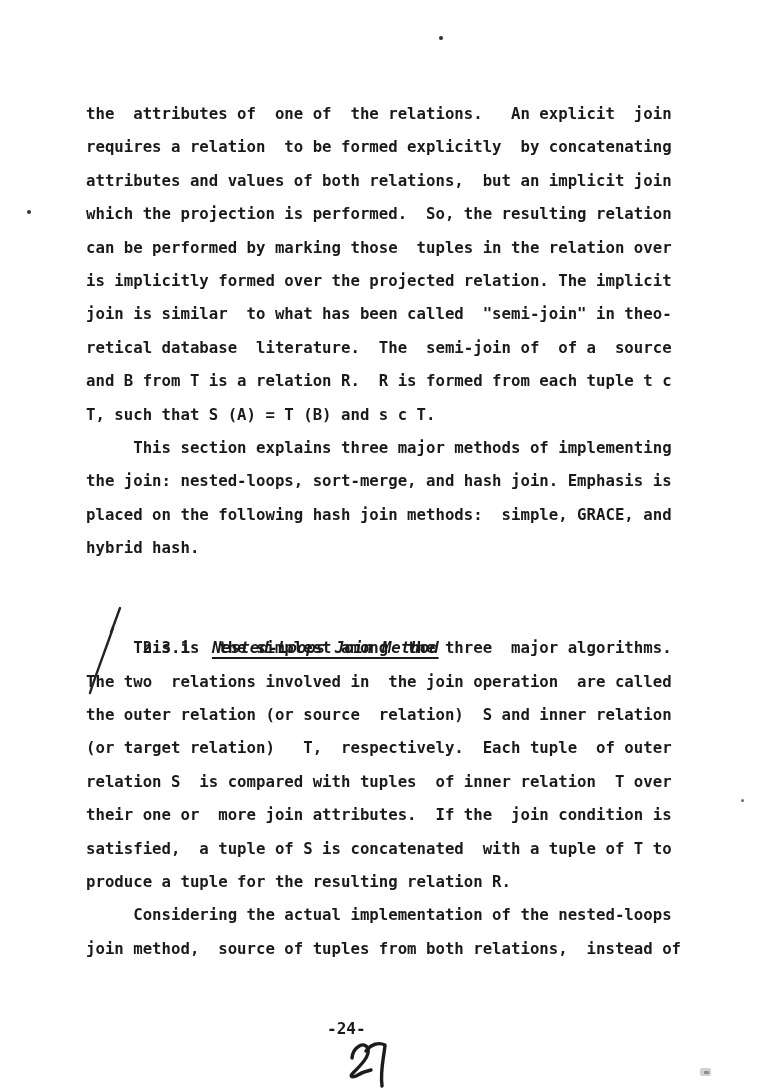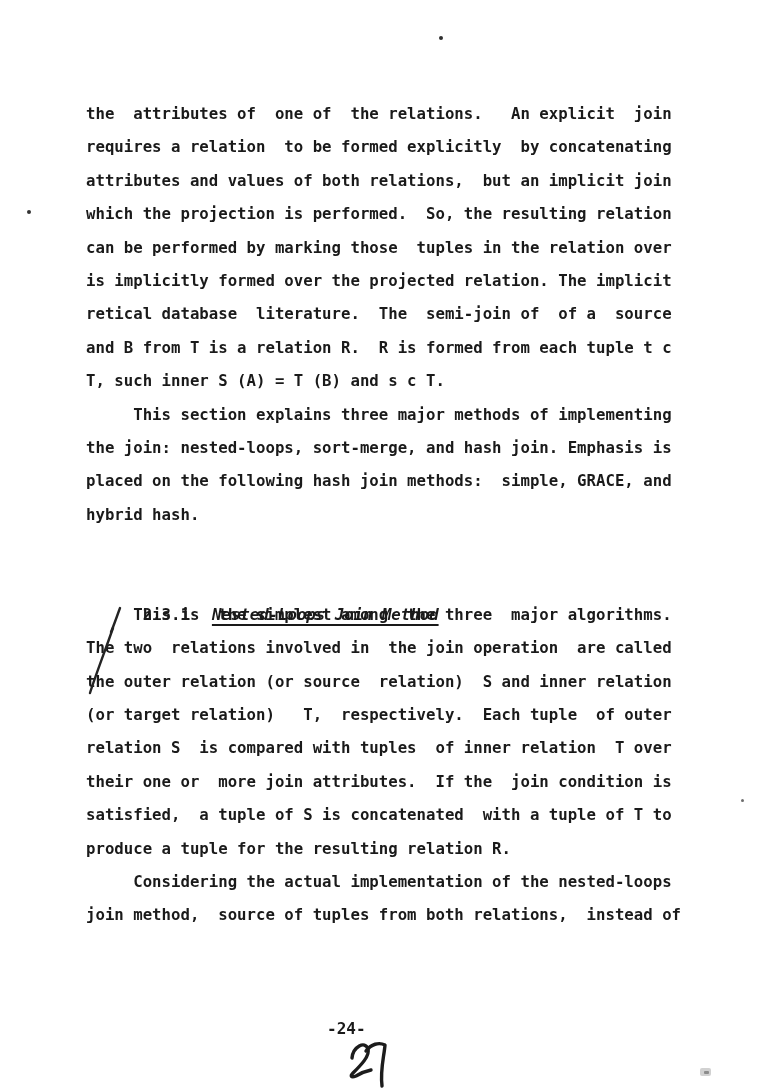--- a/index.html
+++ b/index.html
@@ -72,23 +72,24 @@
 
 <div class="sheet">
 
   <div class="textblock">
     <div class="line">the  attributes of  one of  the relations.   An explicit  join</div>
     <div class="line">requires a relation  to be formed explicitly  by concatenating</div>
     <div class="line">attributes and values of both relations,  but an implicit join</div>
     <div class="line">which the projection is performed.  So, the resulting relation</div>
     <div class="line">can be performed by marking those  tuples in the relation over</div>
     <div class="line">is implicitly formed over the projected relation. The implicit</div>
+    <div class="line">join is similar  to what has been called  "semi-join" in theo-</div>
     <div class="line">retical database  literature.  The  semi-join of  of a  source</div>
     <div class="line">and B from T is a relation R.  R is formed from each tuple t c</div>
-    <div class="line">T, such inner S (A) = T (B) and s c T.</div>
+    <div class="line">T, such that S (A) = T (B) and s c T.</div>
     <div class="line">     This section explains three major methods of implementing</div>
     <div class="line">the join: nested-loops, sort-merge, and hash join. Emphasis is</div>
     <div class="line">placed on the following hash join methods:  simple, GRACE, and</div>
     <div class="line">hybrid hash.</div>
 
     <div class="line blank"></div>
 
     <div class="line heading">
       <span class="sec-num">2.3.1</span><span class="sec-title">Nested-Loops Join Method</span>
     </div>

